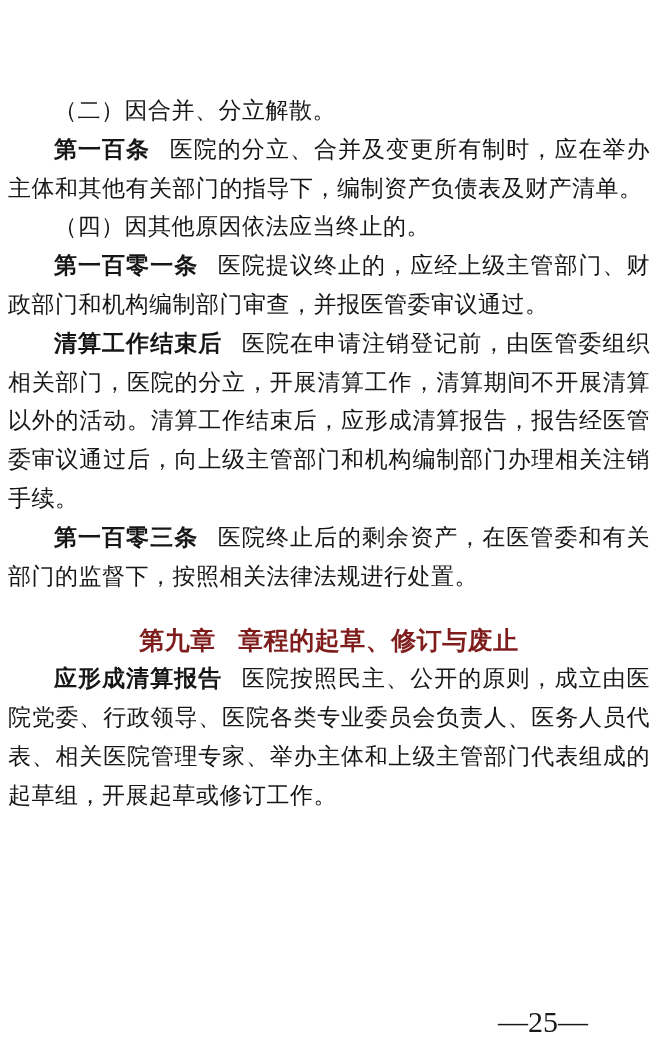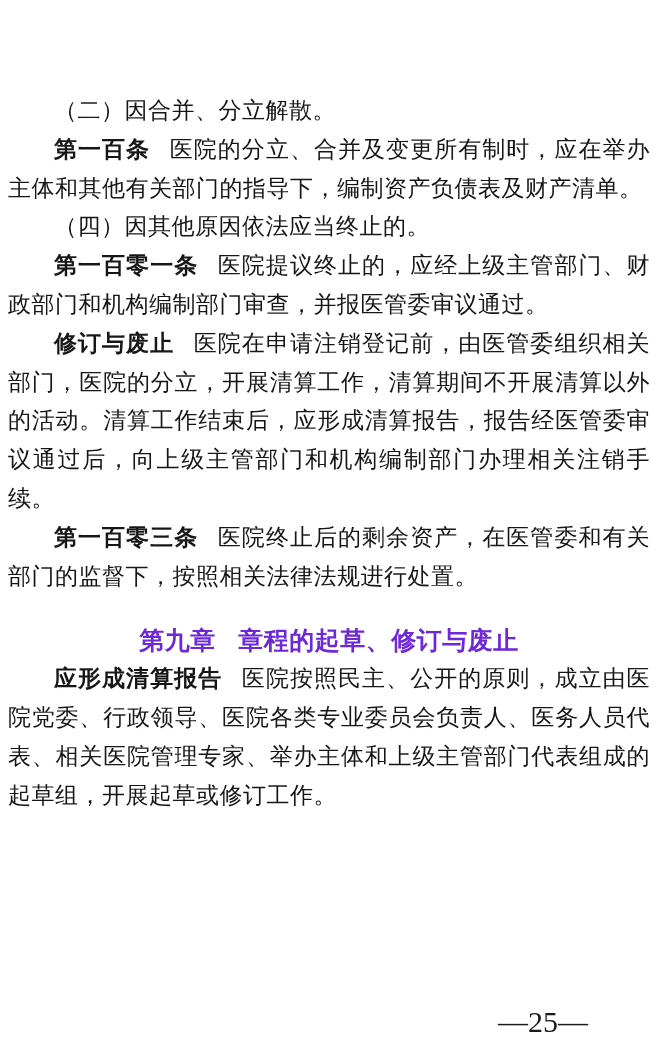--- a/index.html
+++ b/index.html
@@ -29,21 +29,21 @@
     margin-right: 0.85em;
   }
   .chapter-heading {
     margin: 24px 0 0 0;
     font-family: "Liberation Sans", "DejaVu Sans", sans-serif;
     font-weight: bold;
     font-size: 25px;
     line-height: 40px;
     text-align: center;
     text-indent: 0;
-    color: #6d28d9;
+    color: #7f1d1d;
   }
   .chapter-number { margin-right: 0.9em; }
   .page-footer {
     position: absolute;
     bottom: 16px;
     right: 70px;
     font-size: 30px;
     line-height: 22px;
     color: #1a1a1a;
     font-family: "Liberation Serif", "DejaVu Serif", serif;
@@ -55,21 +55,21 @@
 <div class="page">
   <div class="content">
 
     <p class="para"><span>（二）因合并、分立解散。</span></p>
     <p class="para"><span class="article-lead">第一百条</span><span>医院的分立、合并及变更所有制时，应在举办主体和其他有关部门的指导下，编制资产负债表及财产清单。</span></p>
 
     <p class="para"><span>（四）因其他原因依法应当终止的。</span></p>
 
     <p class="para"><span class="article-lead">第一百零一条</span><span>医院提议终止的，应经上级主管部门、财政部门和机构编制部门审查，并报医管委审议通过。</span></p>
 
-    <p class="para"><span class="article-lead">修订与废止</span><span>医院在申请注销登记前，由医管委组织相关部门，医院的分立，开展清算工作，清算期间不开展清算以外的活动。清算工作结束后，应形成清算报告，报告经医管委审议通过后，向上级主管部门和机构编制部门办理相关注销手续。</span></p>
+    <p class="para"><span class="article-lead">清算工作结束后</span><span>医院在申请注销登记前，由医管委组织相关部门，医院的分立，开展清算工作，清算期间不开展清算以外的活动。清算工作结束后，应形成清算报告，报告经医管委审议通过后，向上级主管部门和机构编制部门办理相关注销手续。</span></p>
 
     <p class="para"><span class="article-lead">第一百零三条</span><span>医院终止后的剩余资产，在医管委和有关部门的监督下，按照相关法律法规进行处置。</span></p>
 
     <p class="para chapter-heading"><span class="chapter-number">第九章</span><span>章程的起草、修订与废止</span></p>
 
     <p class="para"><span class="article-lead">应形成清算报告</span><span>医院按照民主、公开的原则，成立由医院党委、行政领导、医院各类专业委员会负责人、医务人员代表、相关医院管理专家、举办主体和上级主管部门代表组成的起草组，开展起草或修订工作。</span></p>
 
 
   </div>
 

